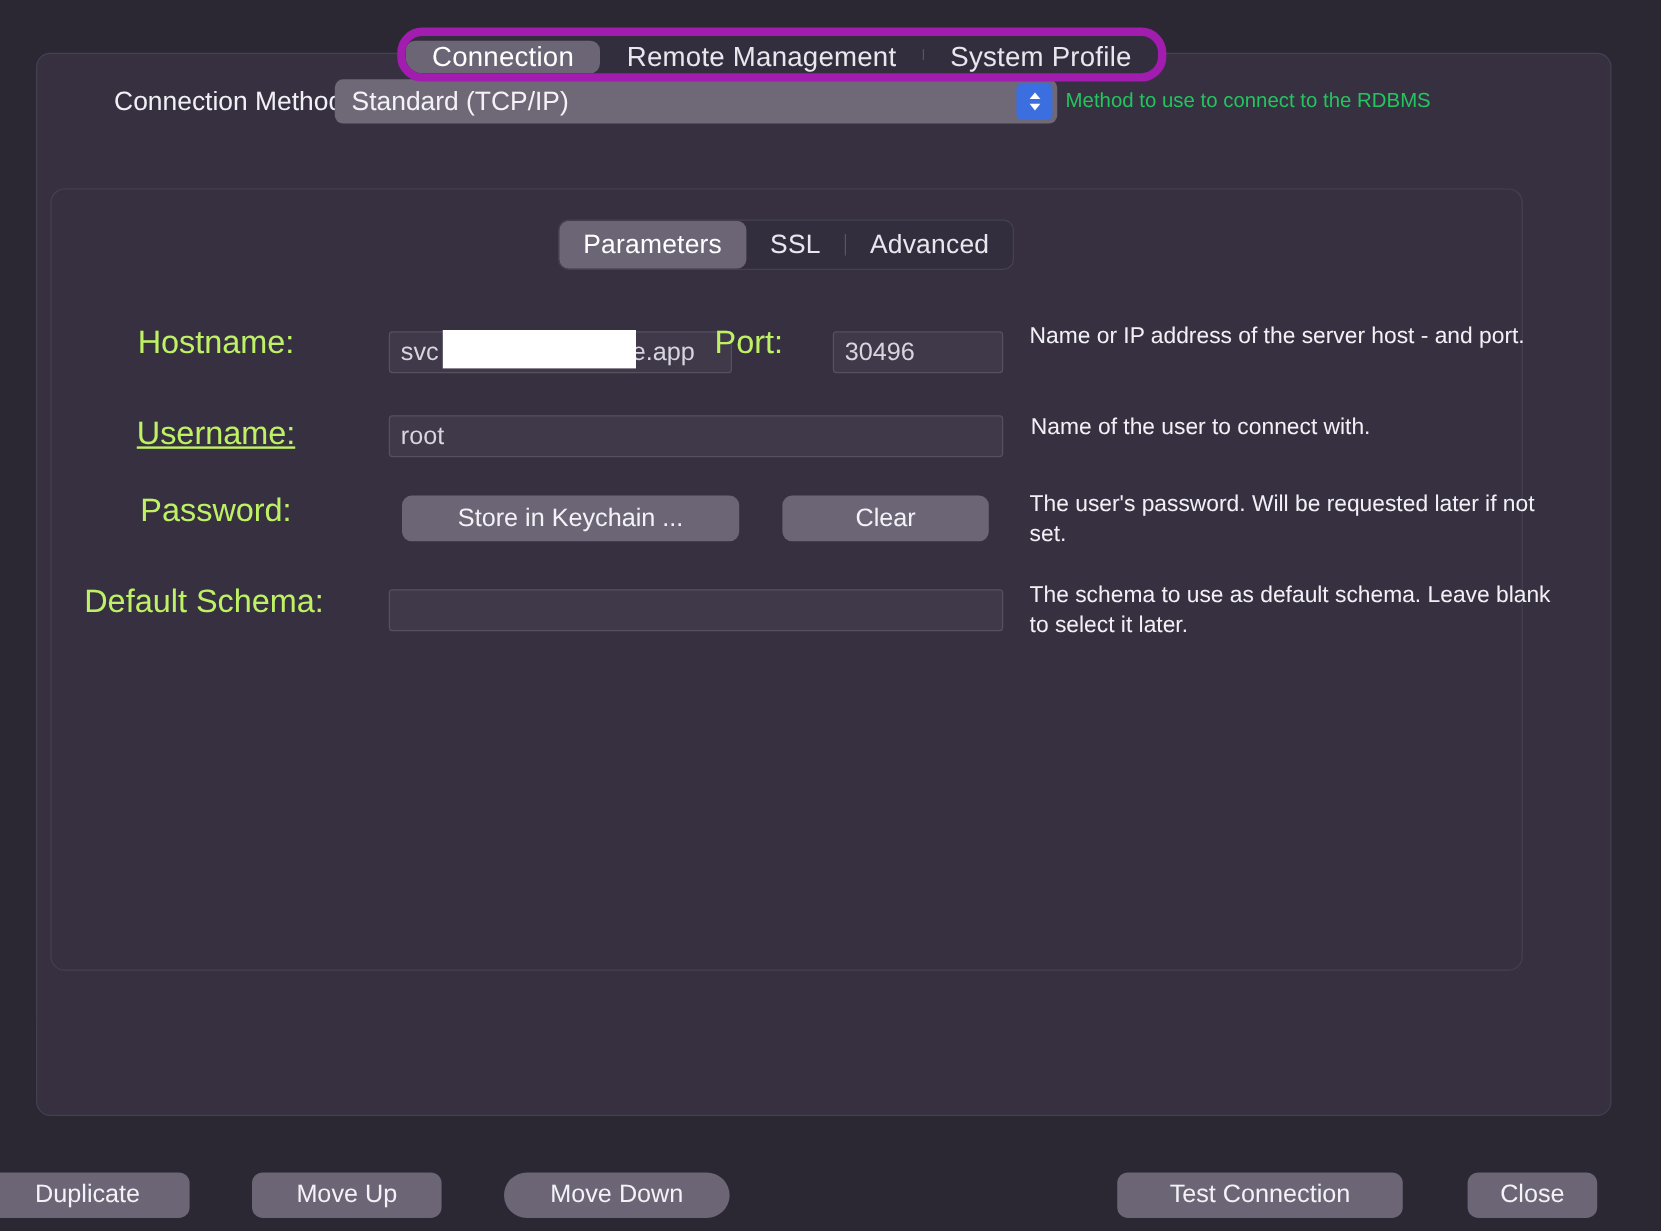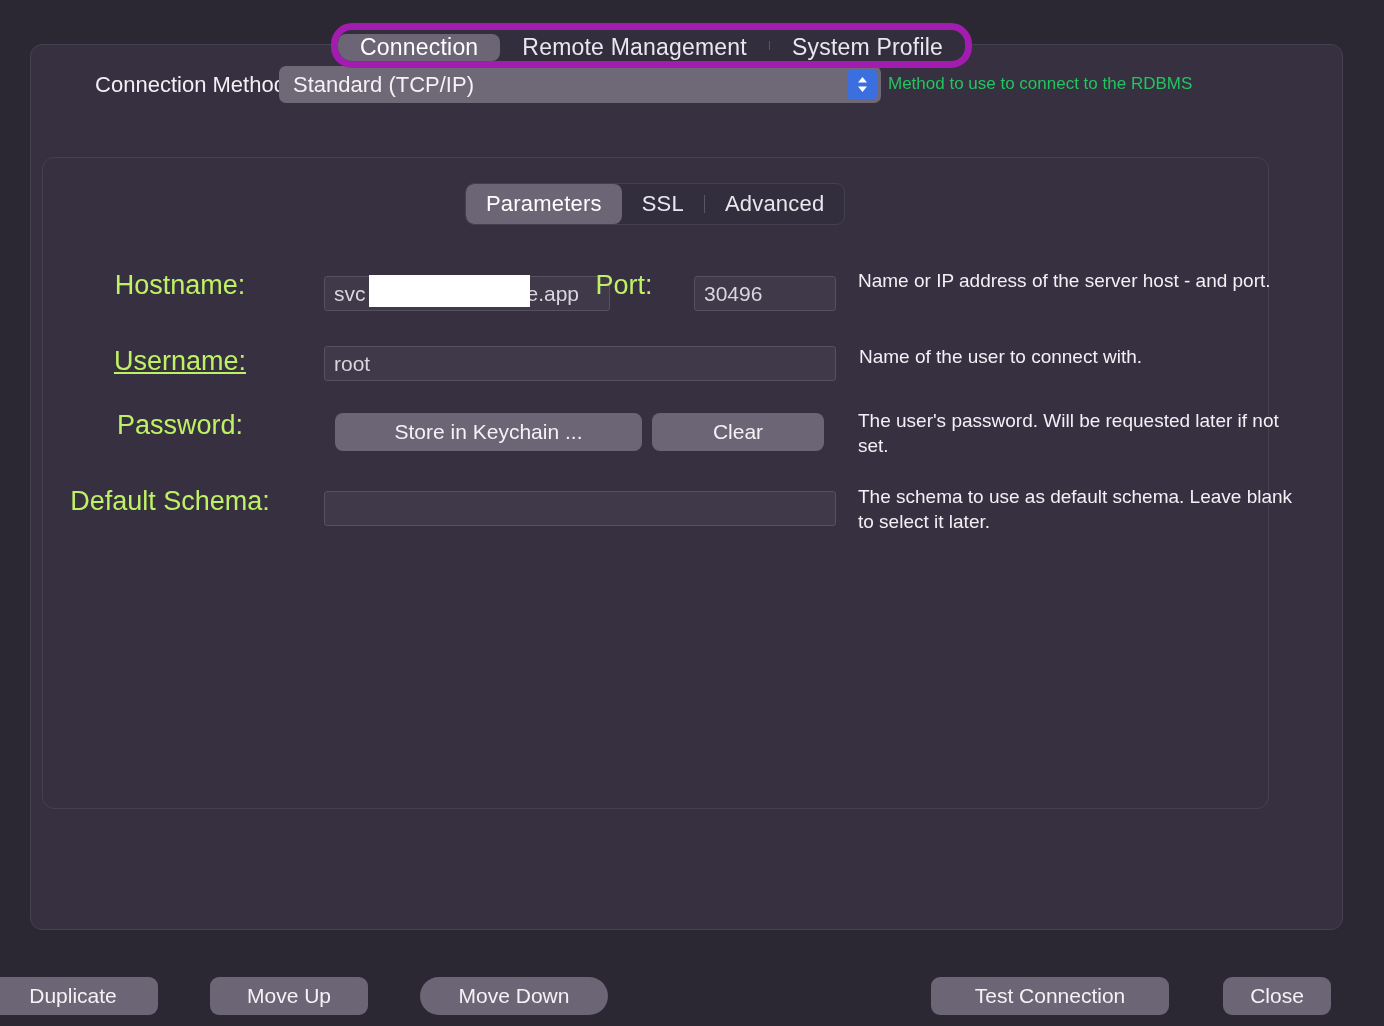--- a/index.html
+++ b/index.html
@@ -287,21 +287,21 @@
     <div class="row-label" style="left:60px; top:346px; width:240px;text-decoration:underline;">Username:</div>
 
     <div class="field" style="left:324px; top:346px; width:512px; height:35px;text-align:center;">
       <span class="field-text">root</span>
     </div>
 
     <div class="hint" style="left:830px; top:344px; width:440px;margin-left:29px;">Name of the user to connect with.</div>
 
     <div class="row-label" style="left:60px; top:410px; width:240px;">Password:</div>
 
-    <button class="pushbtn" style="left:335px; top:413px; width:307px; height:38px;">Store in Keychain ...</button>
+    <button class="pushbtn" style="left:335px; top:413px; width:281px; height:38px;">Store in Keychain ...</button>
 
     <button class="pushbtn" style="left:652px; top:413px; width:172px; height:38px;">Clear</button>
 
     <div class="hint hint-clip" style="left:858px; top:408px; width:440px; height:54px;">
       <span style="display:block; white-space:normal; width:452px;">The user's password. Will be requested later if not set.</span>
     </div>
 
     <div class="row-label" style="left:40px; top:486px; width:260px;">Default Schema:</div>
 
     <div class="field" style="left:324px; top:491px; width:512px; height:35px;">

